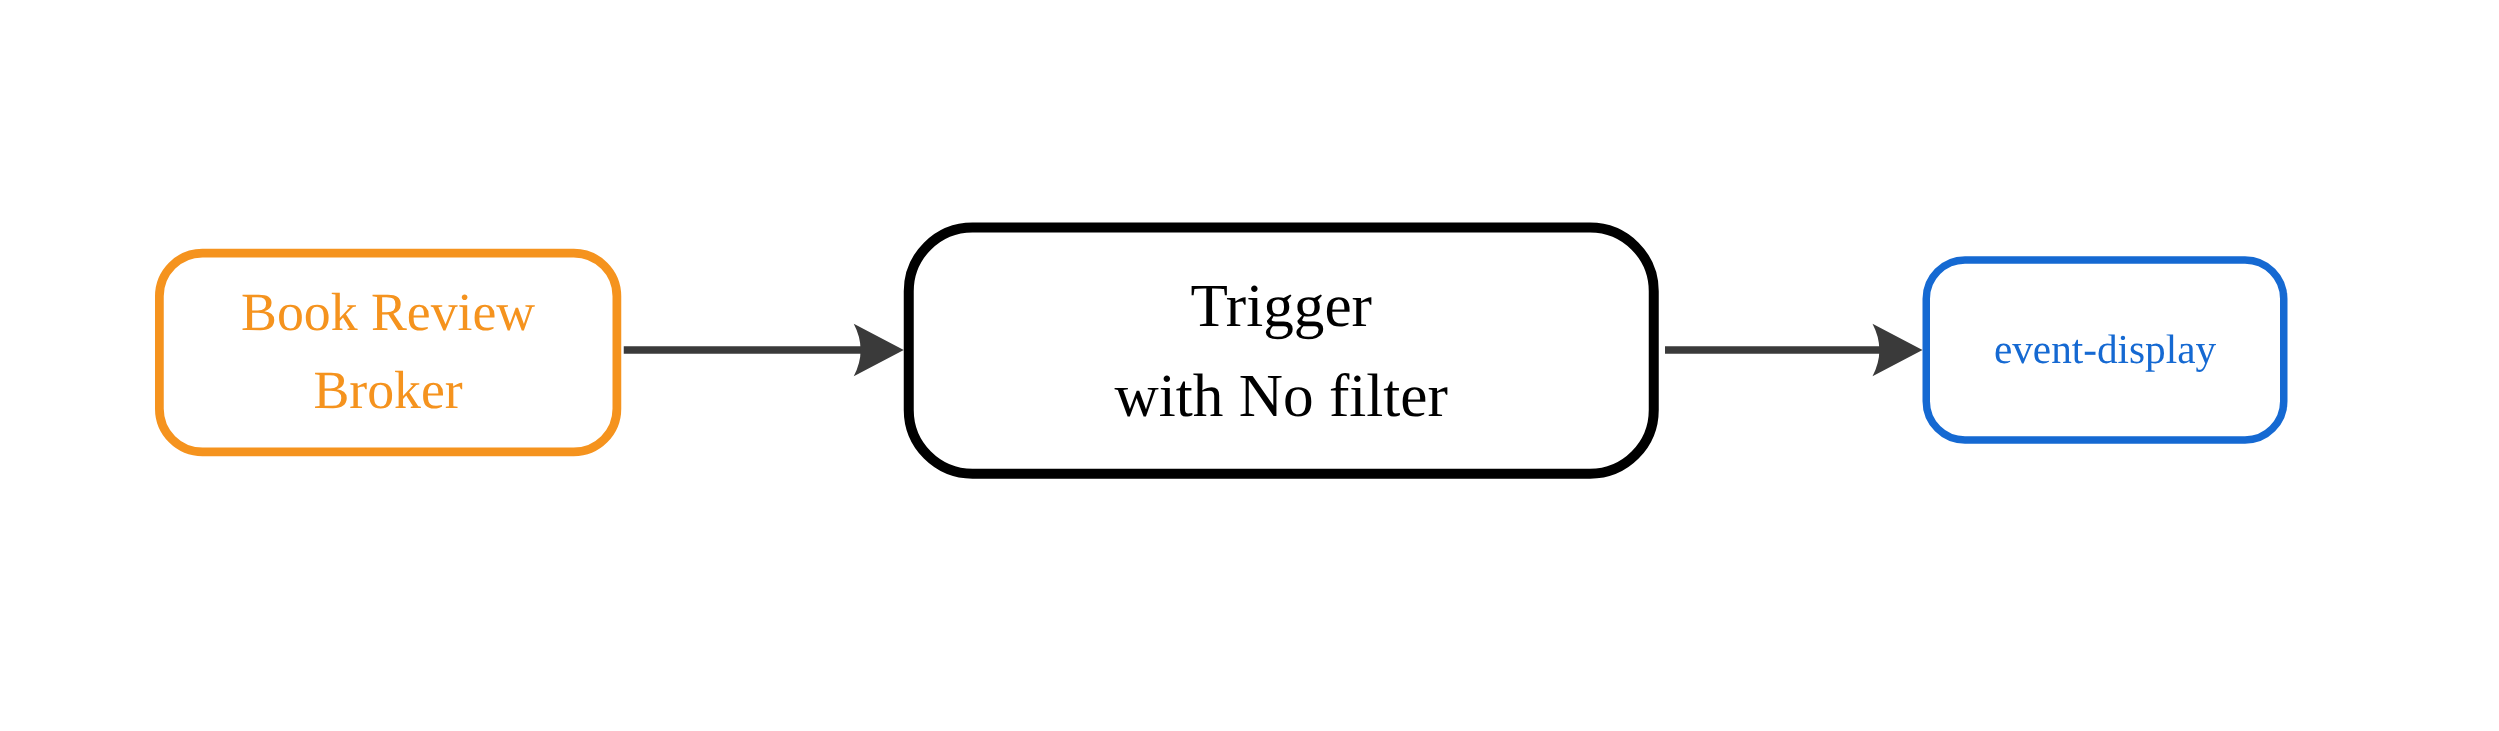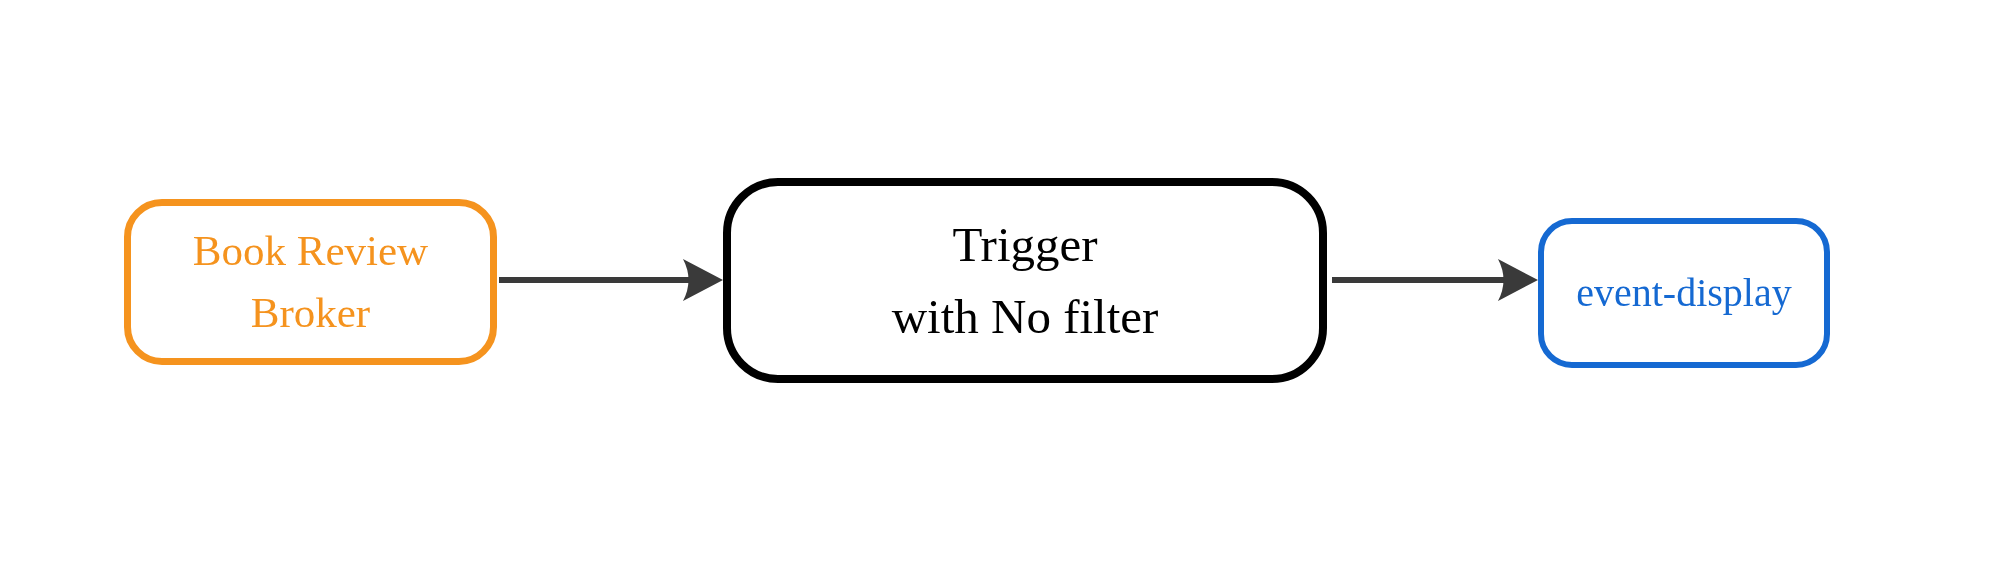--- a/index.html
+++ b/index.html
@@ -47,27 +47,27 @@
     height: 205px;
     border: 8px solid var(--trigger-accent, #000000);
     border-radius: 55px;
     color: var(--trigger-accent, #000000);
     font-size: 49px;
     line-height: 1.45;
   }
 
   .node-display {
     left: 1538px;
-    top: 218px;
+    top: 205px;
     width: 292px;
     height: 150px;
     border: 6px solid var(--display-accent, #1569D2);
     border-radius: 34px;
     color: var(--display-accent, #1569D2);
-    font-size: 40px;
+    font-size: 33px;
     line-height: 1.3;
   }
 
   .arrow {
     position: absolute;
     color: var(--arrow, #3A3A3A);
     overflow: visible;
   }
   .arrow-1 { left: 495px;  top: 255px; }
   .arrow-2 { left: 1330px; top: 255px; }

